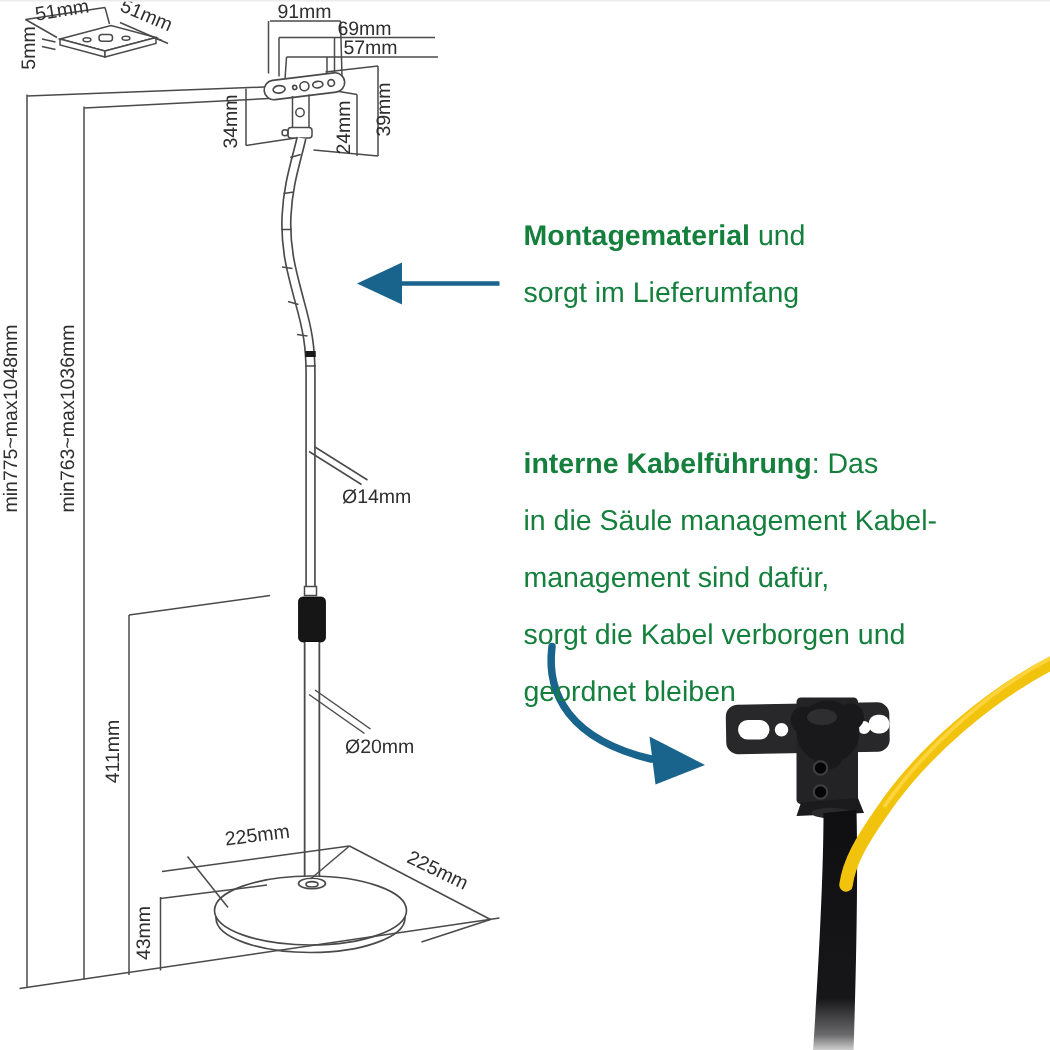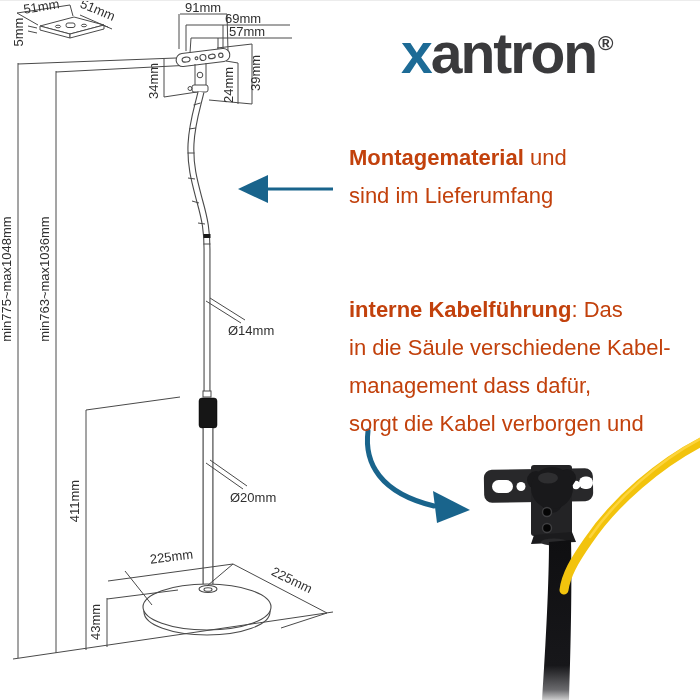--- a/index.html
+++ b/index.html
@@ -5,22 +5,22 @@
   html,body{margin:0;padding:0;background:#fff;}
   .canvas{position:relative;width:700px;height:700px;background:#ffffff;overflow:hidden;
           font-family:"Liberation Sans",sans-serif;border-top:1px solid #ececec;}
   svg{position:absolute;left:0;top:0;}
   .dimtext{font-family:"Liberation Sans",sans-serif;font-size:13px;fill:#2f2f2f;}
   .logo{position:absolute;left:401px;top:12px;font-weight:bold;font-size:57px;
         letter-spacing:-2px;line-height:60px;white-space:nowrap;}
   .logo .lx{color:#1d6b96;}
   .logo .ln{color:#3a3a3c;}
   .logo .lr{font-size:21px;color:#3a3a3c;vertical-align:23px;letter-spacing:0;margin-left:2px;}
-  .para{position:absolute;left:349px;width:330px;font-size:22px;line-height:38px;
-        color:#c2410c;}
+  .para{position:absolute;left:349px;width:330px;font-size:19px;line-height:38px;
+        color:#15803d;}
   .para .b{font-weight:bold;}
   .p1{top:138px;}
   .p2{top:290px;}
 </style>
 </head>
 <body>
 
 <div class="canvas">
 
 <svg width="700" height="700" viewBox="0 0 700 700">
@@ -196,29 +196,27 @@
     <path d="M534,534 L572,531 L576,541 L531,543 Z" fill="#1b1b1d"></path>
     <ellipse cx="554" cy="541" rx="13" ry="3.5" fill="#2a2a2c"></ellipse>
 
     <path d="M549,541 C549,580 546,640 542,700 L569,700 C571,640 572,580 571,539 Z" fill="url(#poleGrad)"></path>
 
     <path d="M703,440 C660,462 615,500 588,540 C574,560 566,574 564,589" stroke="#f2c30d" stroke-width="9" fill="none" stroke-linecap="round"></path>
     <path d="M700,438 C660,459 618,496 590,536" stroke="#ffd84a" stroke-width="2.5" fill="none" stroke-linecap="round" opacity="0.8"></path>
   </g>
 </svg>
 
-<div class="logo">
-  <span class="lx">x</span><span class="ln">antron</span><span class="lr">®</span>
-</div>
 
 <div class="para p1">
   <div><span class="b">Montagematerial</span><span> und</span></div>
-  <div>sind im Lieferumfang</div>
+  <div>sorgt im Lieferumfang</div>
 </div>
 
 <div class="para p2">
   <div><span class="b">interne Kabelführung</span><span>: Das</span></div>
-  <div>in die Säule verschiedene Kabel-</div>
-  <div>management dass dafür,</div>
+  <div>in die Säule management Kabel-</div>
+  <div>management sind dafür,</div>
   <div>sorgt die Kabel verborgen und</div>
+  <div>geordnet bleiben</div>
 </div>
 
 </div>
 
 </body></html>

